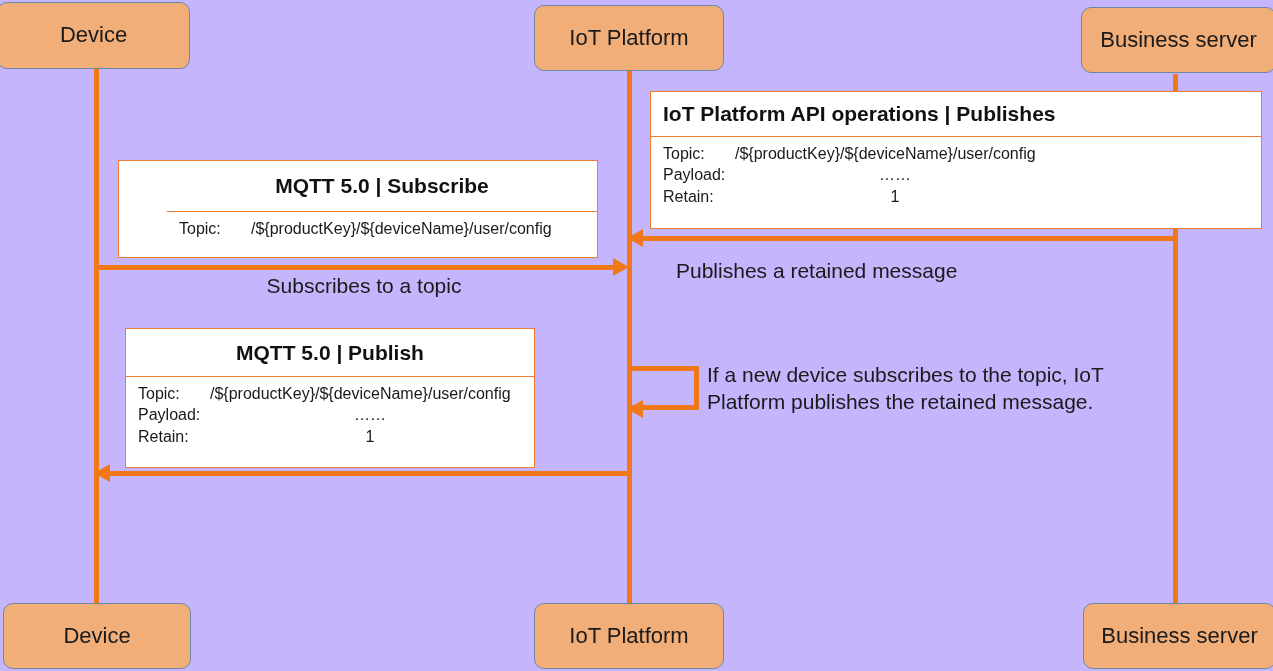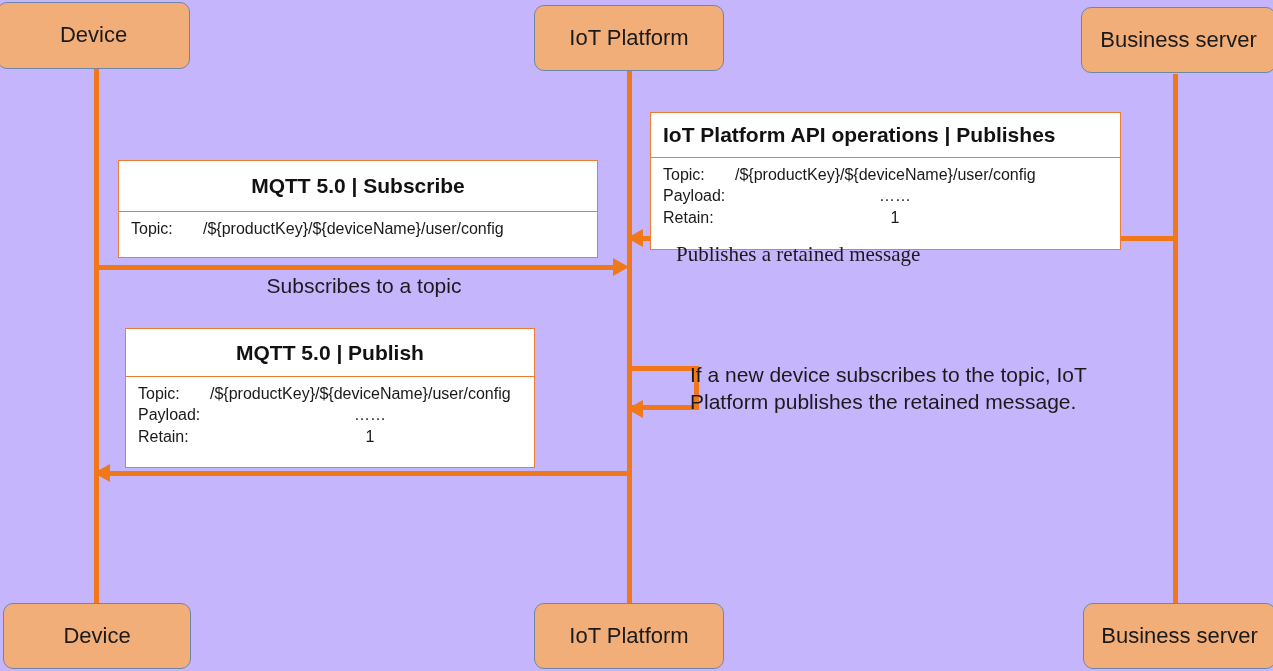--- a/index.html
+++ b/index.html
@@ -147,43 +147,43 @@
   <div class="participant" style="left:3px; top:603px; width:188px; height:66px;">
     <span>Device</span>
   </div>
   <div class="participant" style="left:534px; top:603px; width:190px; height:66px;">
     <span>IoT Platform</span>
   </div>
   <div class="participant" style="left:1083px; top:603px; width:193px; height:66px;">
     <span>Business server</span>
   </div>
 
-  <div class="msgbox" style="left:650px; top:112px; width:471px; height:138px;">
+  <div class="msgbox" style="left:650px; top:91px; width:612px; height:138px;">
     <div class="msgbox-title left" style="height:45px;">IoT Platform API operations | Publishes</div>
     <div class="msgbox-body">
       <div class="field">
         <span class="field-key">Topic:</span>
         <span class="field-val">/${productKey}/${deviceName}/user/config</span>
       </div>
       <div class="field">
         <span class="field-key">Payload:</span>
         <span class="field-val center">……</span>
       </div>
       <div class="field">
         <span class="field-key">Retain:</span>
         <span class="field-val center">1</span>
       </div>
     </div>
   </div>
 
   <div class="arrow-line" style="left:641px; top:236px; width:534px;"></div>
   <div class="arrow-head left" style="left:627px; top:229px;"></div>
-  <div class="caption" style="left:676px; top:241px;font-family:Liberation Serif, serif;">Publishes a retained message</div>
-
-  <div class="msgbox" style="left:118px; top:160px; width:480px; height:98px;">
+  <div class="caption" style="left:676px; top:258px;">Publishes a retained message</div>
+
+  <div class="msgbox" style="left:118px; top:160px; width:480px; height:98px;padding-left:48px;">
     <div class="msgbox-title" style="height:51px;">MQTT 5.0 | Subscribe</div>
     <div class="msgbox-body">
       <div class="field">
         <span class="field-key">Topic:</span>
         <span class="field-val">/${productKey}/${deviceName}/user/config</span>
       </div>
     </div>
   </div>
 
   <div class="arrow-line" style="left:94px; top:265px; width:519px;"></div>
@@ -203,18 +203,18 @@
       </div>
       <div class="field">
         <span class="field-key">Retain:</span>
         <span class="field-val center">1</span>
       </div>
     </div>
   </div>
 
   <div class="selfloop" style="left:629px; top:366px; width:70px; height:44px;"></div>
   <div class="arrow-head left" style="left:627px; top:400px;"></div>
-  <div class="caption wrap" style="left:690px; top:362px; width:452px;">If a new device subscribes to the topic, IoT Platform publishes the retained message.</div>
+  <div class="caption wrap" style="left:707px; top:362px; width:452px;">If a new device subscribes to the topic, IoT Platform publishes the retained message.</div>
 
   <div class="arrow-line" style="left:108px; top:471px; width:521px;"></div>
   <div class="arrow-head left" style="left:94px; top:464px;"></div>
 
 </div>
 
 </body></html>

